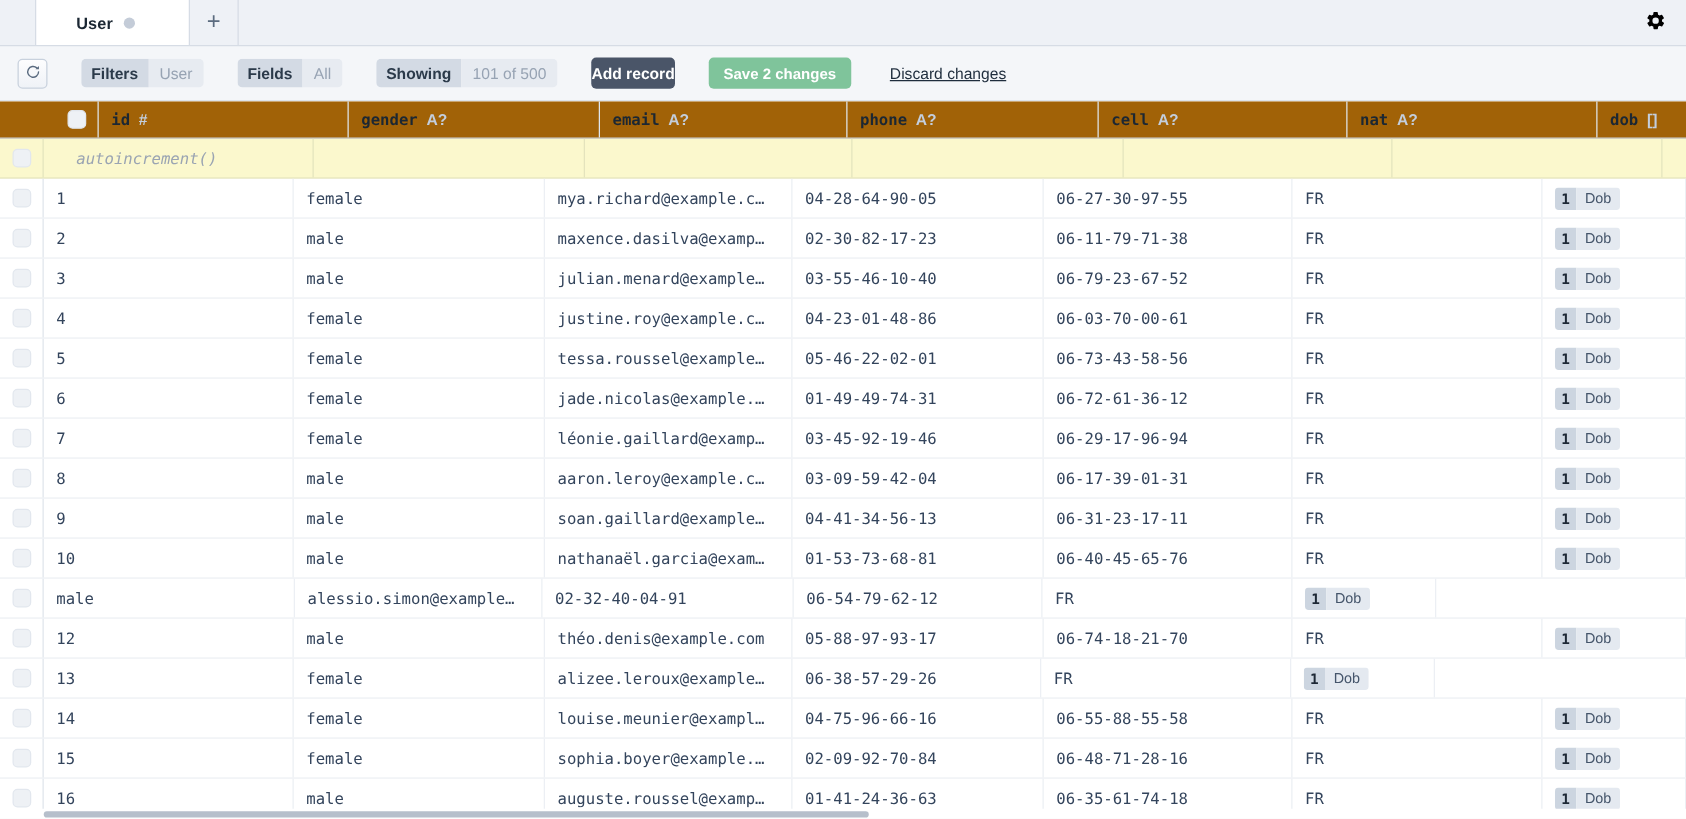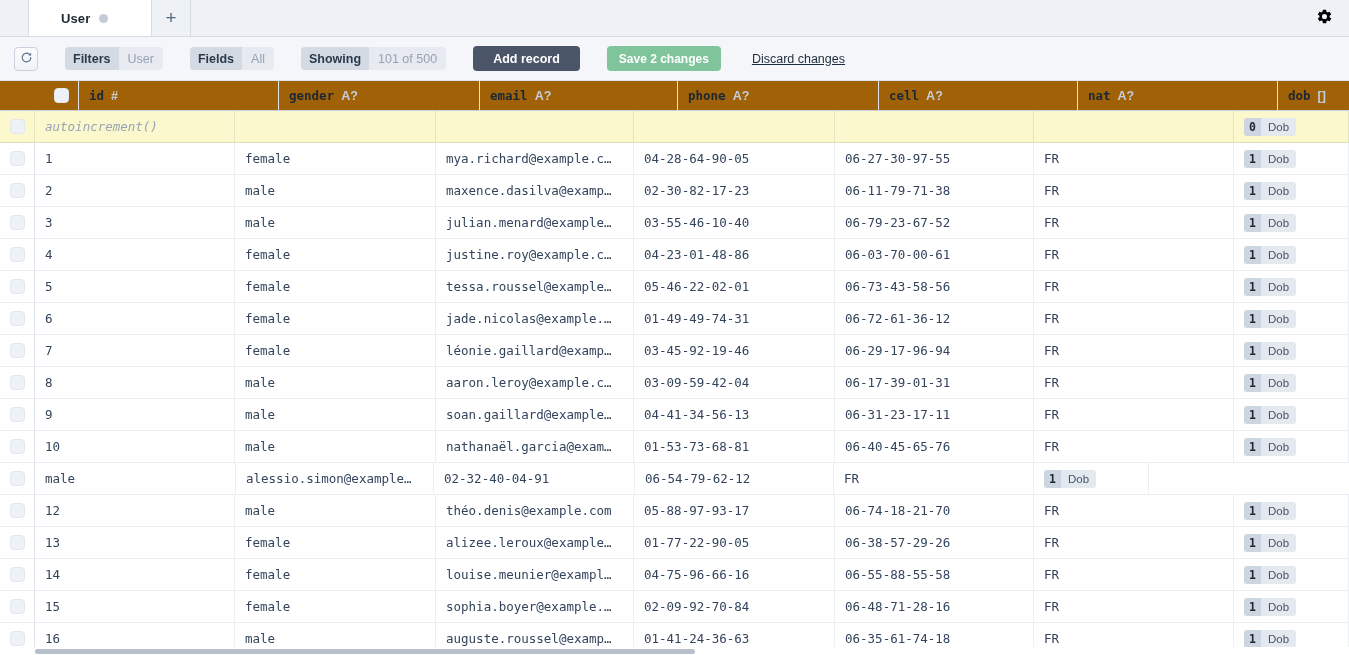--- a/index.html
+++ b/index.html
@@ -126,21 +126,21 @@
     padding: 0 9px;
   }
   .btn-primary {
     background: #4a5568;
     color: #ffffff;
     font-weight: bold;
     font-size: 12.5px;
     border: none;
     border-radius: 4px;
     height: 25px;
-    padding: 0 20px;
+    padding: 0 0;
     cursor: pointer;
     margin-right: 14px;
     font-family: inherit;
   }
   .btn-save {
     background: #7fc49b;
     color: #ffffff;
     font-weight: bold;
     font-size: 12px;
     border: none;
@@ -212,20 +212,21 @@
     cursor: pointer;
     box-sizing: border-box;
   }
   .row-data {
     border-bottom: 1px solid #e9edf2;
     background: #ffffff;
   }
   .row-new {
     background: #fbf8cd;
     border-bottom: 1px solid #dfe0b8;
+    gap: 16px;
   }
   .row-new .cell,
   .row-new .cb-cell {
     border-right-color: #e4e3bd;
   }
   .cell {
     border-right: 1px solid #eceff4;
     display: flex;
     align-items: center;
     padding-left: 10px;
@@ -780,23 +781,20 @@
         </div>
         <div class="cell c-id">
           <span class="txt">13</span>
         </div>
         <div class="cell c-gender">
           <span class="txt">female</span>
         </div>
         <div class="cell c-email">
           <span class="txt">alizee.leroux@example…</span>
         </div>
-        <div class="cell c-phone">
-          <span class="txt">01-77-22-90-05</span>
-        </div>
         <div class="cell c-cell">
           <span class="txt">06-38-57-29-26</span>
         </div>
         <div class="cell c-nat">
           <span class="txt">FR</span>
         </div>
         <div class="cell c-dob">
           <span class="dob-badge">
             <span class="dob-count">1</span>
             <span class="dob-label">Dob</span>

